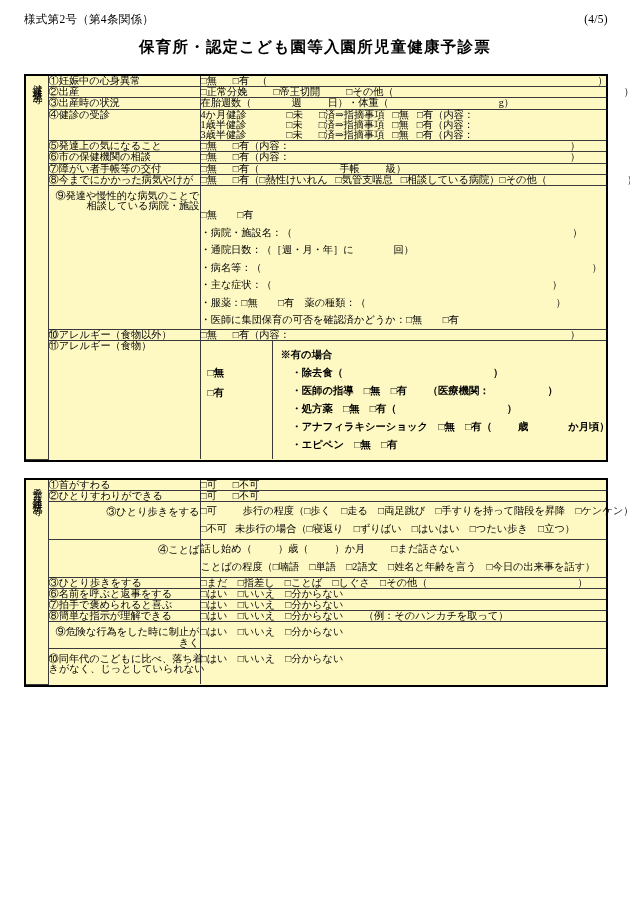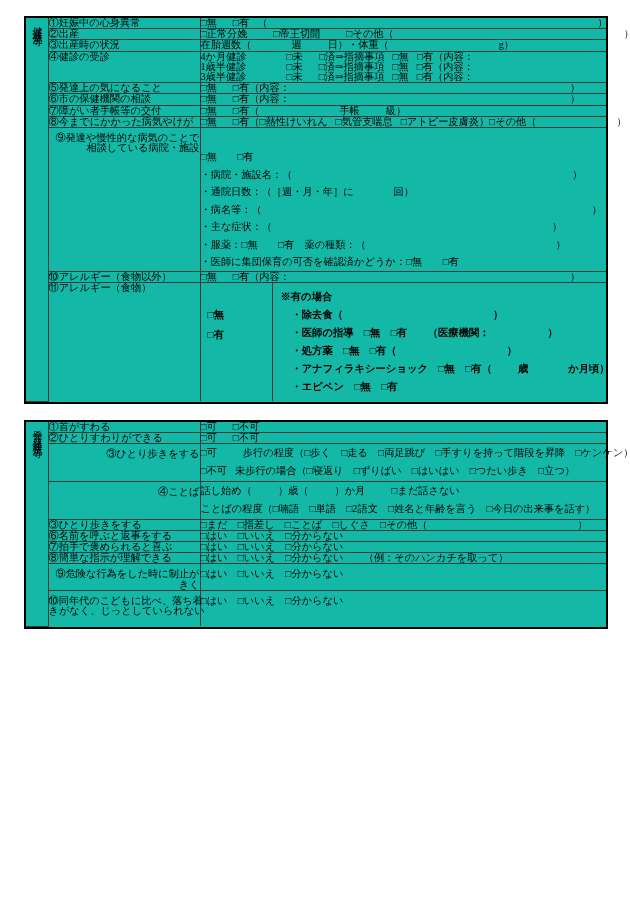--- a/index.html
+++ b/index.html
@@ -41,21 +41,21 @@
     font-weight: bold;
     letter-spacing: 1.2px;
     margin: 10px 0 9px 0;
   }
 
   
   .frame {
     margin: 16px 22px 0 24px;
     border: 2.2px solid #000;
     box-sizing: border-box;
-    background: #14b8a6;
+    background: #fef9c3;
   }
   table.tbl {
     border-collapse: collapse;
     width: 100%;
     table-layout: fixed;
   }
   table.tbl td {
     border: 0.8px solid #3a3a3a;
     padding: 0;
     vertical-align: top;
@@ -149,21 +149,26 @@
     font-size: 10.3px;
     line-height: 1.75;
   }
   .indent { padding-left: 11px; display:block; white-space: nowrap;}
 </style>
 </head>
 <body>
 
 <div class="page">
 
-
+  <div class="hdr-row">
+    <div class="hdr-left">様式第2号（第4条関係）</div>
+    <div class="hdr-right">(4/5)</div>
+  </div>
+
+  <div class="doc-title">保育所・認定こども園等入園所児童健康予診票</div>
 
   <div class="frame">
     <table class="tbl">
       <colgroup>
         <col style="width:22px">
         <col style="width:152px">
         <col>
       </colgroup>
 
       <tbody>
@@ -236,21 +241,21 @@
           <span class="ln">
             <span>□無</span><span class="sp2"></span><span>□有（</span><span class="sp6"></span><span>手帳</span><span class="sp3"></span><span>級）</span>
           </span>
         </td>
       </tr>
 
       <tr>
         <td class="itemcell">⑧今までにかかった病気やけが</td>
         <td class="contentcell">
           <span class="ln">
-            <span>□無</span><span class="sp2"></span><span>□有（□熱性けいれん</span><span class="sp1"></span><span>□気管支喘息</span><span class="sp1"></span><span>□アトピー皮膚炎）□その他（</span><span class="sp6"></span><span>）</span>
+            <span>□無</span><span class="sp2"></span><span>□有（□熱性けいれん</span><span class="sp1"></span><span>□気管支喘息</span><span class="sp1"></span><span>□相談している病院）□その他（</span><span class="sp6"></span><span>）</span>
           </span>
         </td>
       </tr>
 
       <tr>
         <td class="itemcell top">
           <span class="ln">⑨発達や慢性的な病気のことで</span>
           <span class="ln">相談している病院・施設</span>
         </td>
         <td class="contentcell top" style="padding-top:20px;line-height:1.72;">

